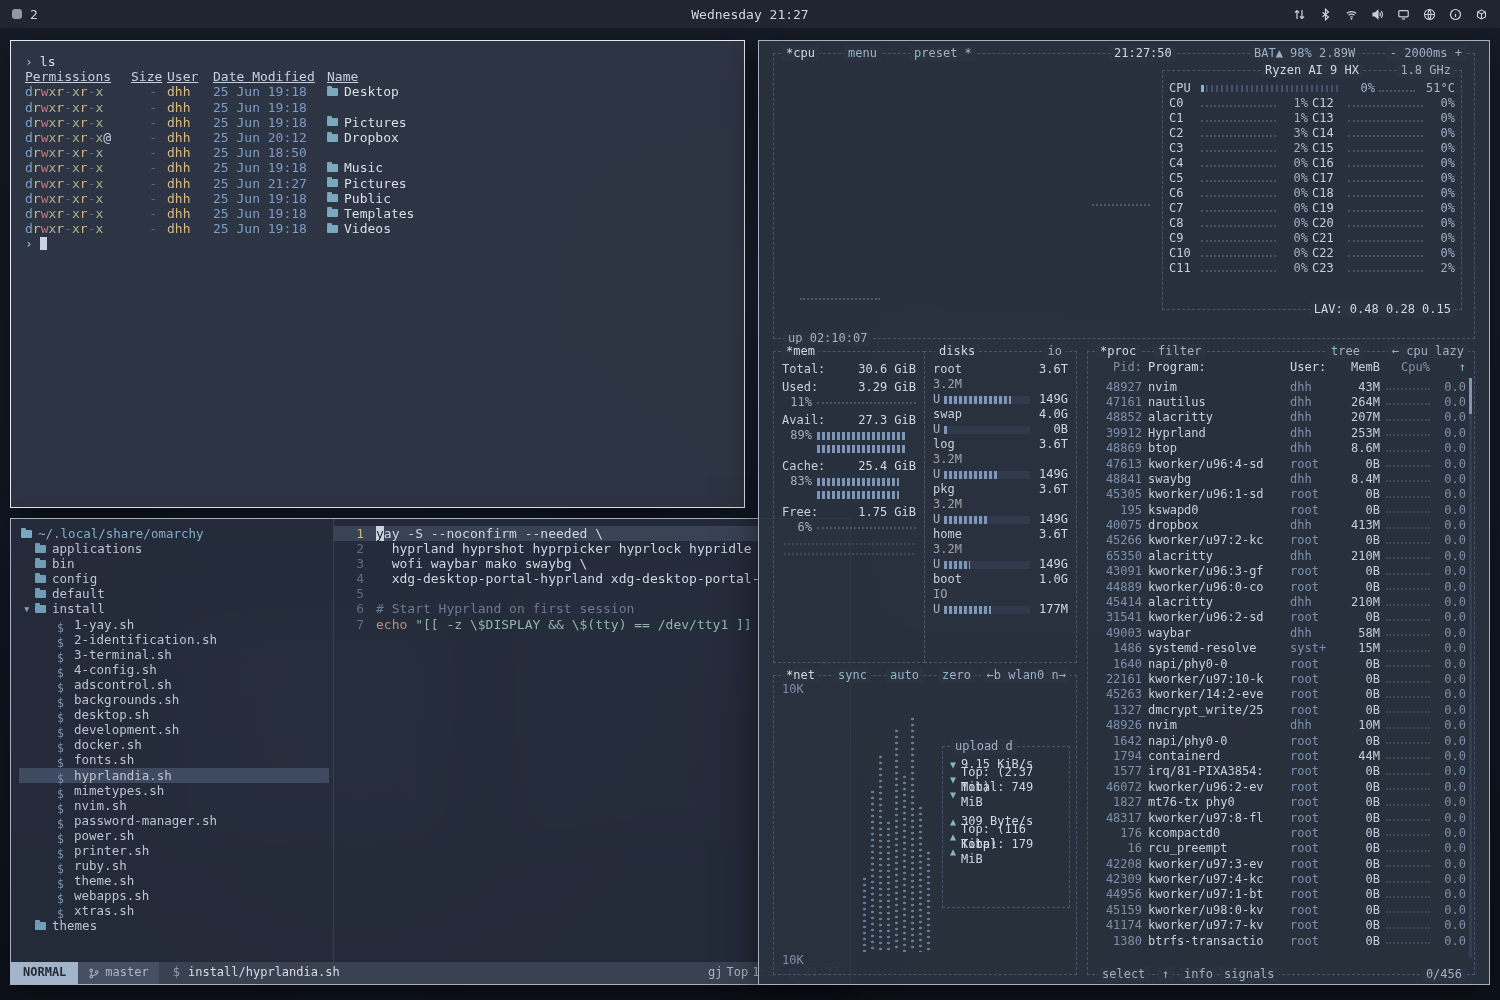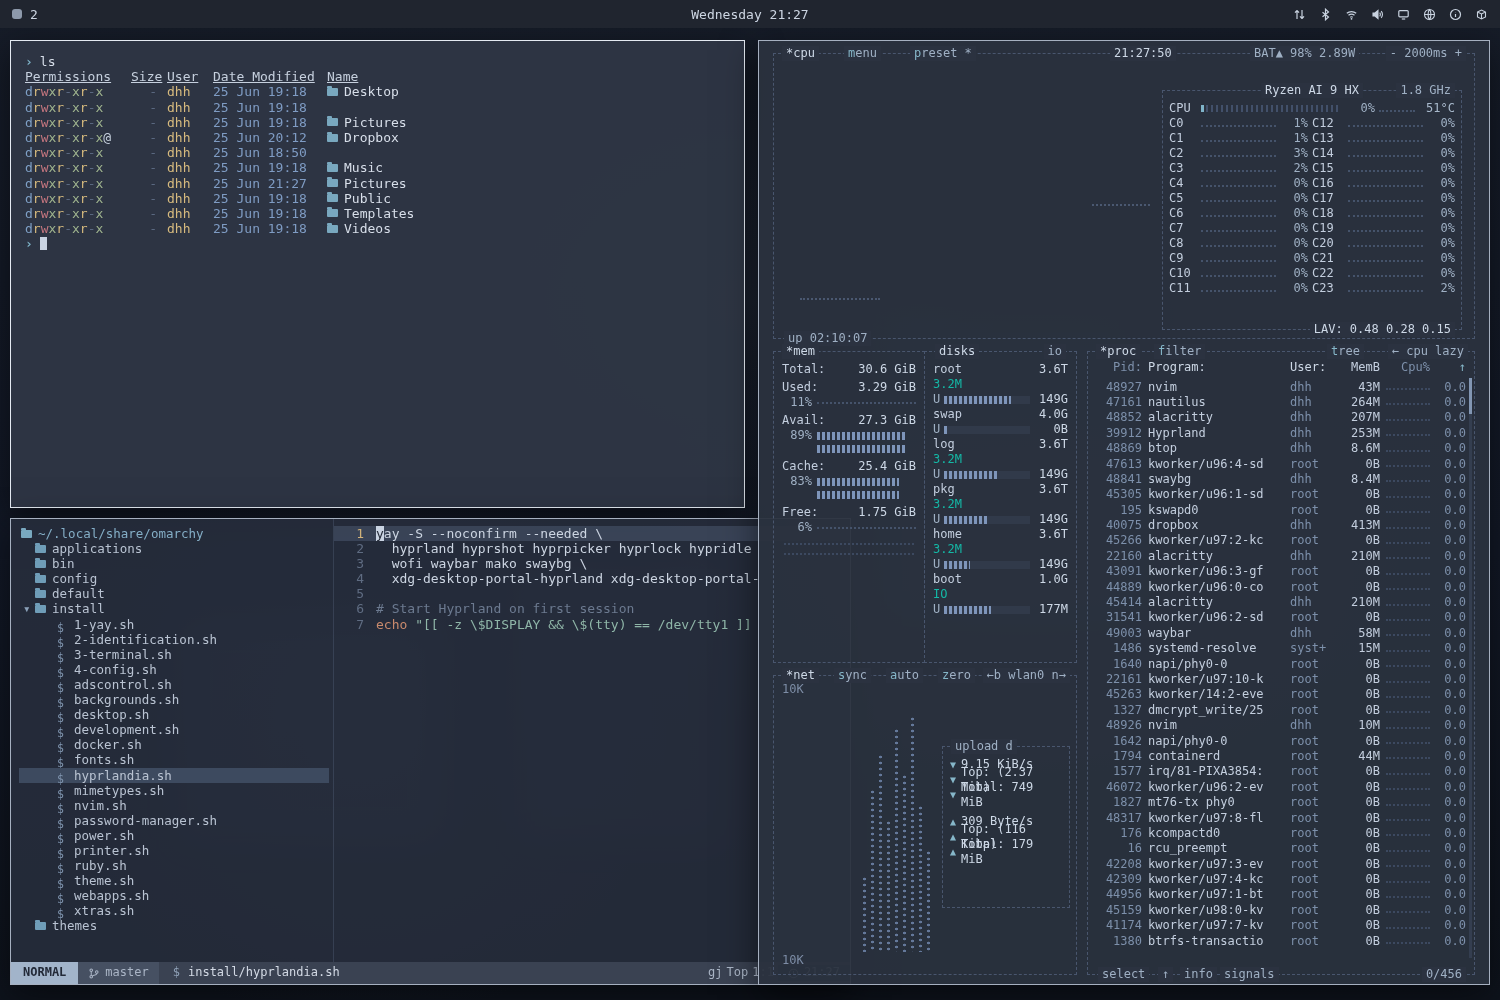--- a/index.html
+++ b/index.html
@@ -72,21 +72,21 @@
 
   
   .win-btop{left:758px;top:40px;width:732px;height:945px;background:rgba(42,49,62,.95);border:1px solid #a6b0c0;font-size:12px;line-height:15px;color:#9fb0c4}
   .bx{position:absolute;border:1px dashed #49566e}
   .blab{position:absolute;top:-8px;background:#2b3240;padding:0 4px;white-space:nowrap;color:#cdd8e6}
   .blab.dim{color:#9fb0c4}
   .blab.btn{color:#9fb0c4}
   .blab.btn::first-letter{color:#86b7c9}
   .bot{top:auto;bottom:-8px}
   .bx-cpu{left:14px;top:12px;width:702px;height:286px}
-  .core-panel{left:388px;top:36px;width:300px;height:240px;padding:10px 6px 0 6px}
+  .core-panel{left:388px;top:16px;width:300px;height:240px;padding:10px 6px 0 6px}
   .cpu-total-row{display:grid;grid-template-columns:28px 1fr 30px 36px 36px;column-gap:4px;align-items:center;height:15px}
   .cname{color:#c3cede}
   .cpct{text-align:right;color:#9fb0c4}
   .ctemp{text-align:right;color:#a9bac d}
   .ctemp{color:#a9bacd}
   .ctrack{height:7px;background:repeating-linear-gradient(90deg,#42506a 0 2px,transparent 2px 5px);position:relative}
   .ctrack i{position:absolute;left:0;top:0;bottom:0;background:#7fb4c9}
   .core-row{display:grid;grid-template-columns:28px 1fr 28px 32px 1fr 28px;column-gap:4px;align-items:center;height:15px}
   .cfill{border-bottom:2px dotted #45536b;height:0;transform:translateY(2px)}
   .lav{position:absolute;bottom:-8px;right:6px;background:#2b3240;padding:0 4px;color:#cdd8e6}
@@ -101,21 +101,21 @@
   .g{flex:1;height:8px;position:relative}
   .meter.dots .g{height:0;border-bottom:2px dotted #45536b}
   .meter.bars .g i,.mr3 .bar i{display:block;height:100%;background:repeating-linear-gradient(90deg,#7e95ba 0 3px,transparent 3px 5px)}
   .mr3{height:11px;margin-left:35px;margin-top:2px}
   .mr3 .bar{display:block;height:8px}
   .mem-filler{border-bottom:2px dotted #3c4960;margin:8px 2px 0 2px}
 
   .bx-disks{left:165px;top:310px;width:153px;height:312px;padding:10px 8px 0 8px}
   .dr1{display:flex;justify-content:space-between;color:#c3cede;height:15px}
   .dr1 .dtot{color:#cdd8e6}
-  .dr2{color:#14b8a6;height:15px}
+  .dr2{color:#a3a3a3;height:15px}
   .dr3{display:flex;align-items:center;gap:4px;height:15px}
   .du{color:#9fb0c4}
   .dbar{flex:1;height:8px;background:rgba(78,93,120,.22)}
   .dbar i{display:block;height:100%;background:repeating-linear-gradient(90deg,#7e95ba 0 3px,transparent 3px 5px)}
   .dused{width:34px;text-align:right;color:#cdd8e6}
 
   .bx-net{left:14px;top:634px;width:304px;height:300px}
   .nscale{position:absolute;left:8px;color:#7d8da6}
   .ngraph{position:absolute;left:8px;top:22px;bottom:22px;right:8px}
   .ngraph i{position:absolute;bottom:0;width:5px;background:radial-gradient(circle at 2.5px 3px,#64789a 1.2px,transparent 1.6px);background-size:5px 6px}
@@ -1018,21 +1018,21 @@
         <div class="pgrid">
           <span class="p-pid">45266</span>
           <span class="p-prog">kworker/u97:2-kc</span>
           <span class="p-user">root</span>
           <span class="p-mem">0B</span>
           <span class="p-g"></span>
           <span class="p-cpu">0.0</span>
         </div>
 
         <div class="pgrid">
-          <span class="p-pid">22160</span>
+          <span class="p-pid">65350</span>
           <span class="p-prog">alacritty</span>
           <span class="p-user">dhh</span>
           <span class="p-mem">210M</span>
           <span class="p-g"></span>
           <span class="p-cpu">0.0</span>
         </div>
 
         <div class="pgrid">
           <span class="p-pid">43091</span>
           <span class="p-prog">kworker/u96:3-gf</span>

